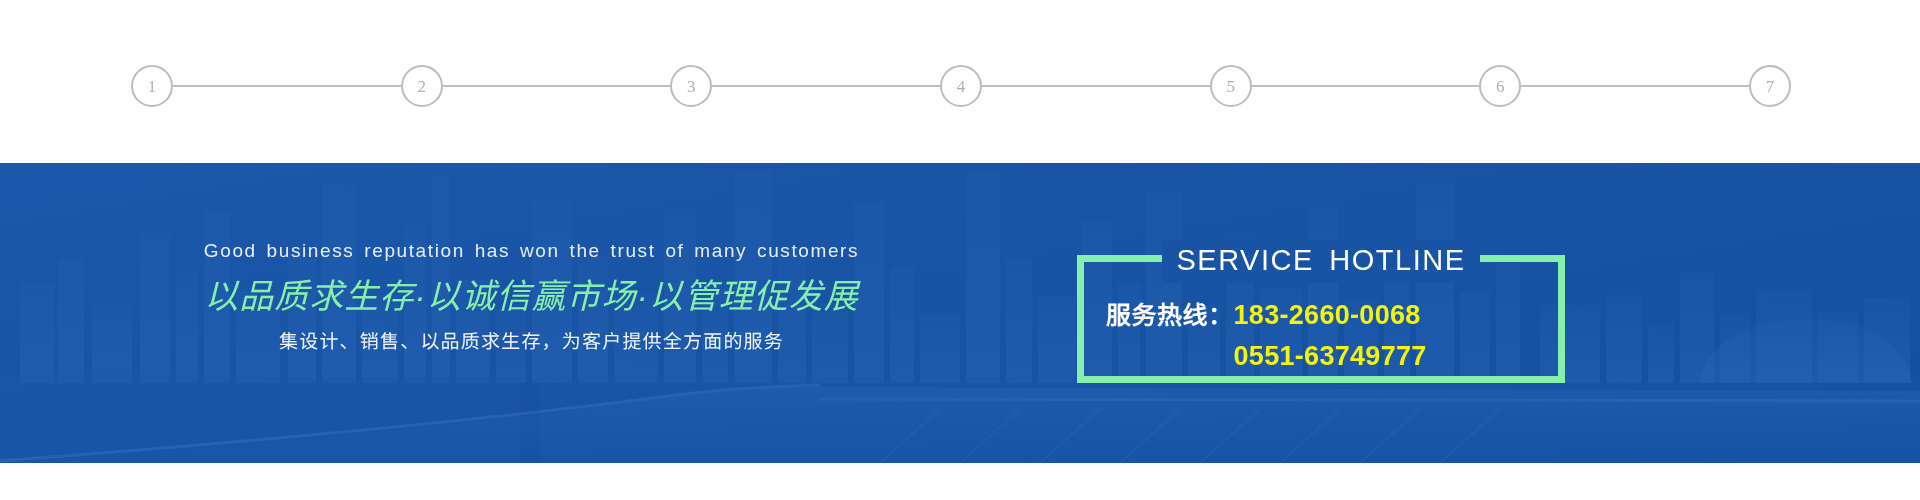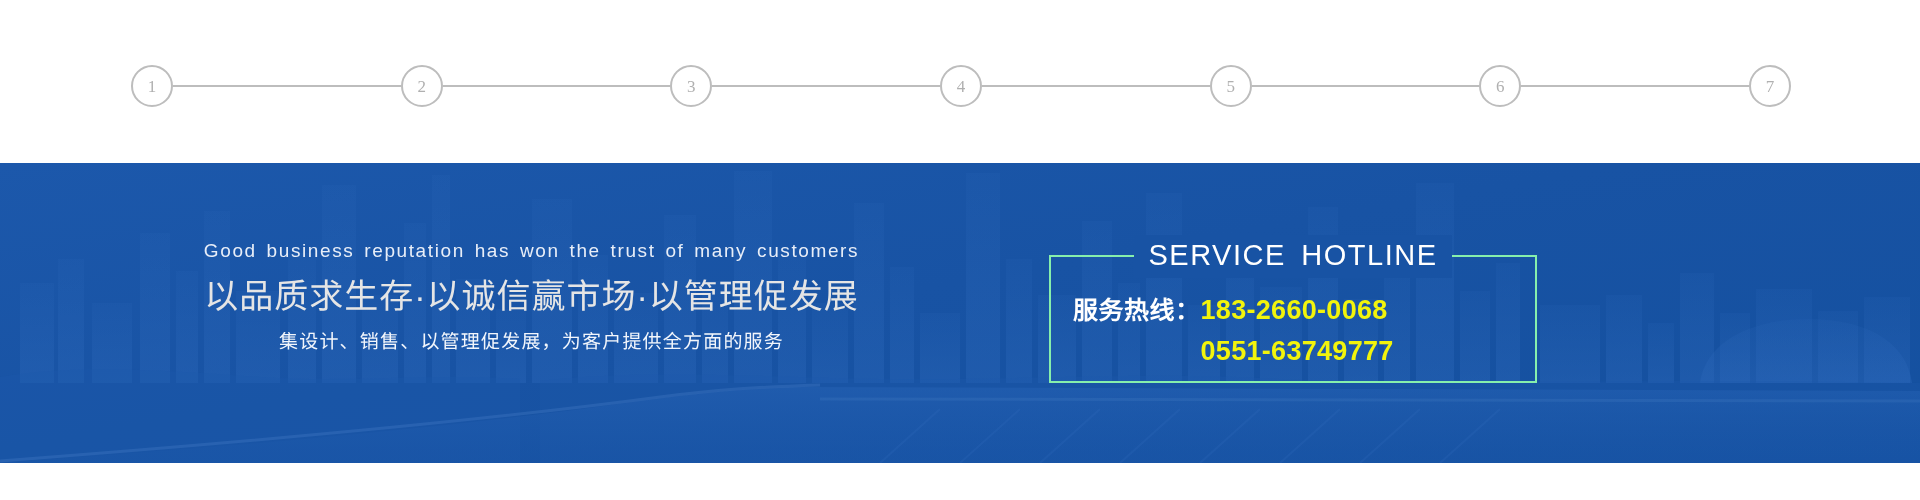--- a/index.html
+++ b/index.html
@@ -97,43 +97,44 @@
   #slogan-en {
     color: #e8eef8;
     font-size: 19px;
     letter-spacing: 1.6px;
     word-spacing: 3px;
     white-space: nowrap;
     line-height: 1;
   }
   #slogan-main {
     margin-top: 19px;
-    color: #e5e5e5;
+    color: #86efac;
     font-size: 34px;
     letter-spacing: 1px;
     white-space: nowrap;
     line-height: 1;
+    font-style: italic;
   }
   #slogan-sub {
     margin-top: 19px;
     color: #f2f6fc;
     font-size: 19px;
     letter-spacing: 1.2px;
     white-space: nowrap;
     line-height: 1;
   }
 
   
   #hotline-box {
     position: absolute;
-    left: 1049px;
+    left: 1077px;
     top: 92px;
     width: 488px;
     height: 128px;
-    border: 2px solid #86efac;
+    border: 7px solid #86efac;
     box-sizing: border-box;
   }
   #hotline-title-wrap {
     position: absolute;
     left: 0;
     right: 0;
     top: -22px;
     display: flex;
     justify-content: center;
     pointer-events: none;
@@ -301,21 +302,21 @@
         <path d="M1200 300 L1260 246"></path>
           <path d="M1280 300 L1340 246"></path>
         <path d="M1360 300 L1420 246"></path>
           <path d="M1440 300 L1500 246"></path>
       </g>
     </svg>
 
     <div id="slogan-block">
       <div id="slogan-en">Good business  reputation has  won  the  trust  of  many  customers</div>
       <div id="slogan-main">以品质求生存·以诚信赢市场·以管理促发展</div>
-      <div id="slogan-sub">集设计、销售、以管理促发展，为客户提供全方面的服务</div>
+      <div id="slogan-sub">集设计、销售、以品质求生存，为客户提供全方面的服务</div>
     </div>
 
     <div id="hotline-box">
       <div id="hotline-title-wrap">
         <div id="hotline-title">SERVICE  HOTLINE</div>
       </div>
 
       <div id="hotline-rows">
         <div class="hotline-row">
           <span class="hotline-label">服务热线：</span>

